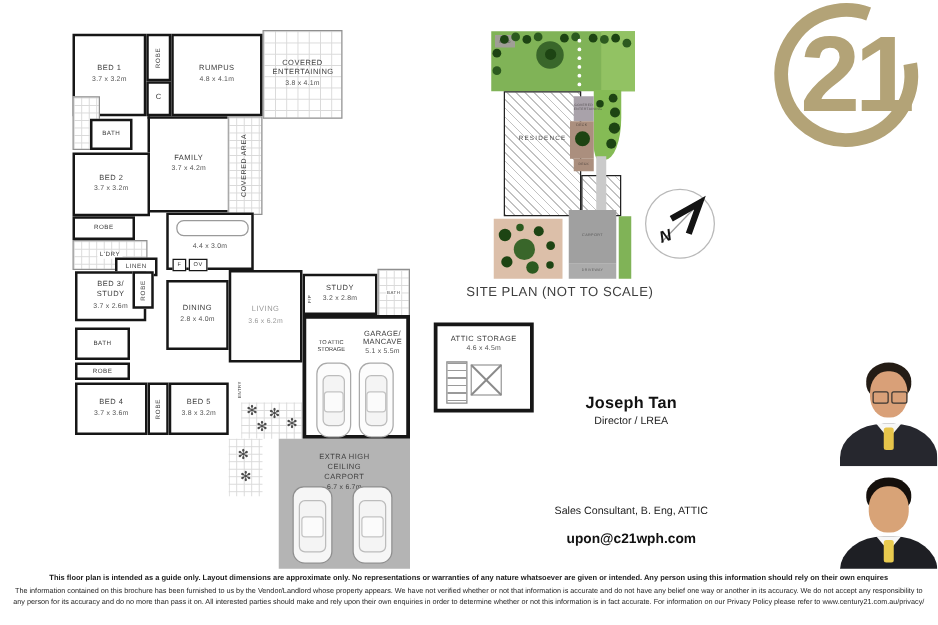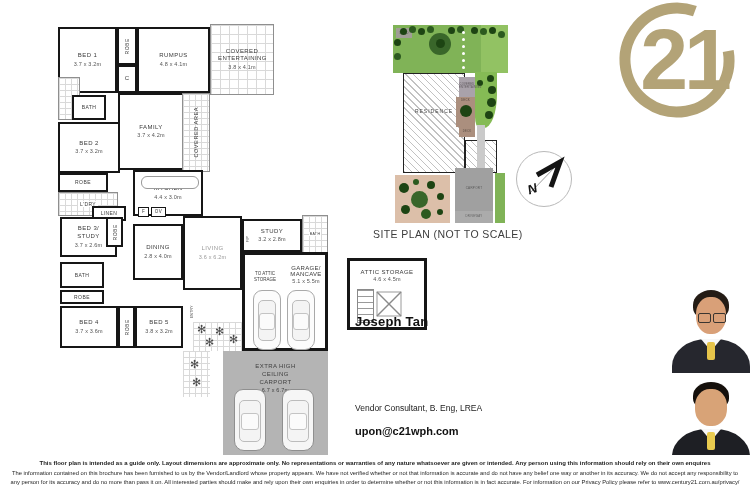--- a/index.html
+++ b/index.html
@@ -54,21 +54,21 @@
   .splabel{position:absolute;font-size:3.2px;letter-spacing:.3px;color:#5c5c5c;
            text-align:center;line-height:1.2;}
   
   #site-caption{position:absolute;left:373px;top:228px;width:170px;font-size:10.5px;
                 letter-spacing:.4px;color:#3d3d3d;}
   #compass{position:absolute;left:516px;top:151px;width:54px;height:54px;border:1.5px solid #b9b9b9;
            border-radius:50%;}
   
   #logo{position:absolute;left:612px;top:-6px;width:138px;height:132px;overflow:hidden;}
   
-  .agent-text{position:absolute;right:95px;width:300px;text-align:left;color:#111;}
+  .agent-text{position:absolute;right:95px;width:300px;text-align:center;color:#111;}
   .agent-name{font-size:13px;font-weight:bold;letter-spacing:.2px;}
   .agent-title{font-size:8.5px;margin-top:2px;color:#222;}
   .agent-email{font-size:11px;font-weight:bold;margin-top:12px;}
   .photo{position:absolute;width:78px;overflow:hidden;background:#fff;}
   .photo .hair{position:absolute;left:21px;top:3px;width:36px;height:30px;background:#241c15;
                border-radius:50% 50% 42% 42%;}
   .photo .face{position:absolute;left:24px;top:10px;width:30px;height:37px;background:#d9a078;
                border-radius:46%;}
   .photo .lens{position:absolute;top:26px;width:11px;height:8px;border:1.5px solid #3a3530;border-radius:2px;}
   .photo .body{position:absolute;left:0;top:52px;width:78px;height:34px;background:#26272e;
@@ -382,33 +382,34 @@
 
 <div id="logo">
   <svg width="138" height="132" viewBox="0 0 138 132">
     <circle cx="65" cy="66" r="52" fill="none" stroke="#b3a377" stroke-width="11" stroke-dasharray="272 55" transform="rotate(-10 65 66)"></circle>
     <text x="72" y="95" text-anchor="middle" font-size="86" font-weight="bold" fill="#b3a377" letter-spacing="-4" font-family="Liberation Sans, sans-serif">21</text>
   </svg>
 </div>
 
 <div class="agent-text" style="top:314px;">
   <div class="agent-name">Joseph Tan</div>
+  <div class="agent-title">Director / LREA</div>
 </div>
 <div class="photo" style="left:672px;top:287px;height:86px;">
   <div class="hair"></div>
   <div class="face"></div>
   <div class="lens" style="left:26px;"></div>
   <div class="lens" style="left:41px;"></div>
   <div class="body"></div>
   <div class="collar"></div>
   <div class="tie"></div>
 </div>
 
 <div class="agent-text" style="top:401px;">
-  <div class="agent-title">Vendor Consultant, B. Eng, LREA</div>
+  <div class="agent-title">Sales Consultant, B. Eng, ATTIC</div>
   <div class="agent-email">upon@c21wph.com</div>
 </div>
 <div class="photo" style="left:672px;top:379px;height:76px;">
   <div class="hair" style="background:#15100c;height:28px;"></div>
   <div class="face" style="background:#d8a377;width:32px;left:23px;"></div>
   <div class="body" style="background:#1e1f24;top:50px;"></div>
   <div class="collar" style="top:50px;"></div>
   <div class="tie" style="top:53px;background:#e9cb4f;"></div>
 </div>
 

